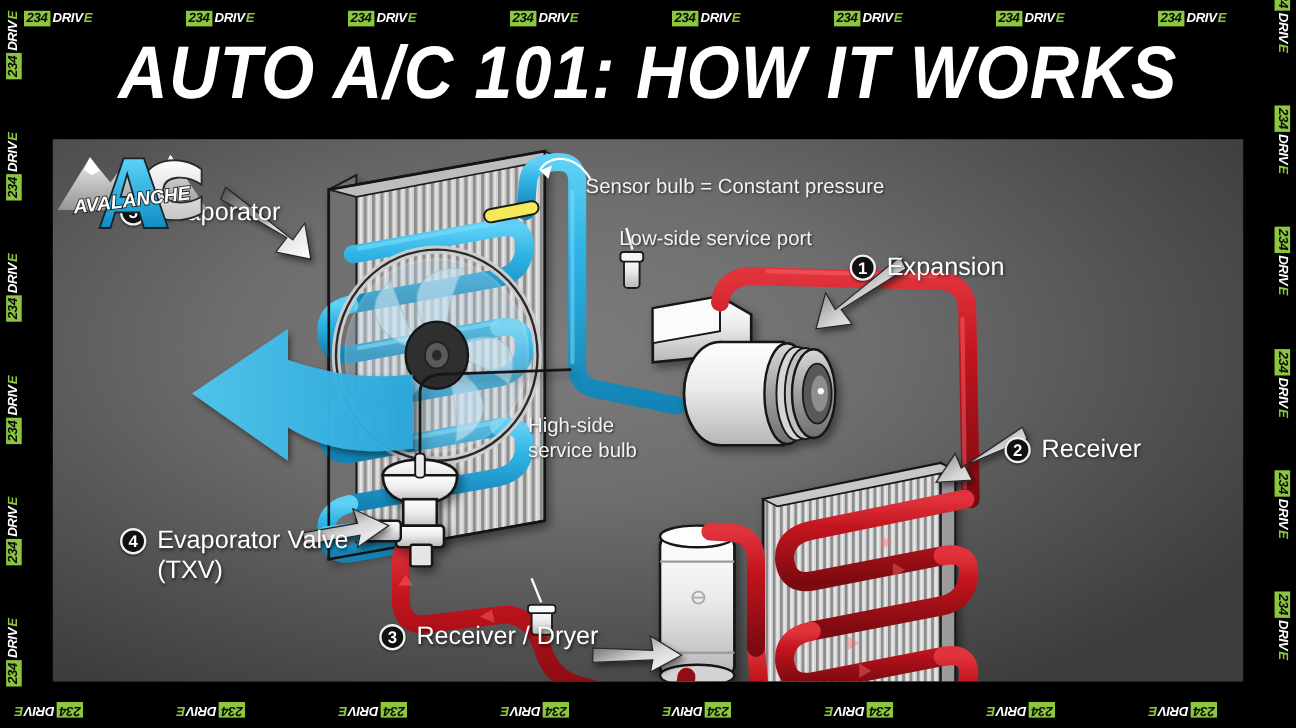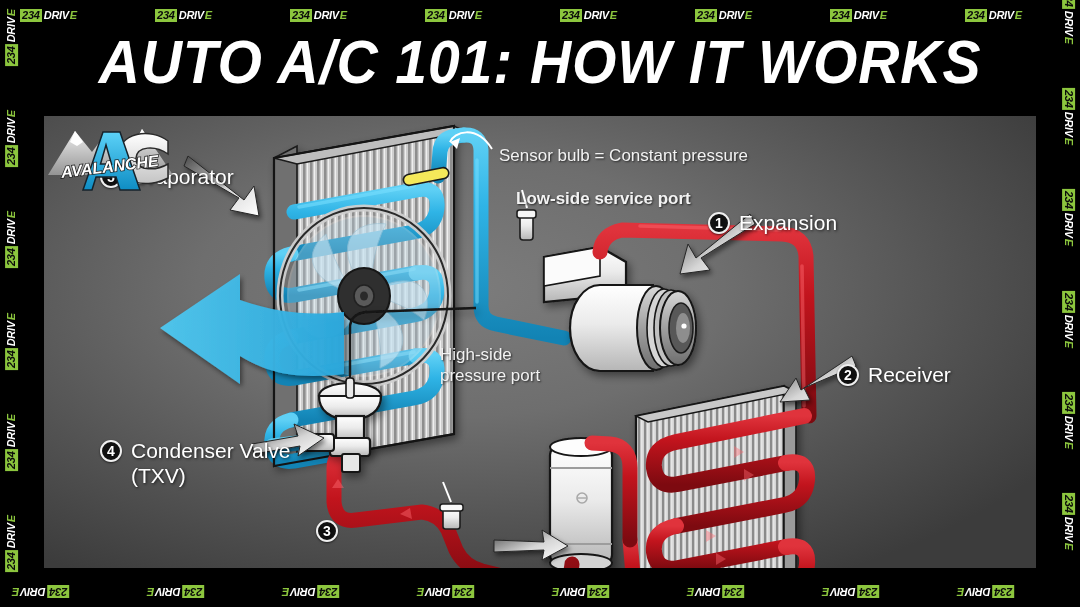--- a/index.html
+++ b/index.html
@@ -323,48 +323,49 @@
         <polygon points="706,98 652,142 644,128 636,158 666,154 657,142 711,108"></polygon>
 
         <polygon points="812,250 760,272 766,284 736,286 752,262 757,274 808,240"></polygon>
 
         <polygon points="450,424 500,426 498,414 524,430 498,444 500,434 450,436"></polygon>
 
         <polygon points="208,328 254,320 250,308 280,322 254,340 256,330 210,338"></polygon>
       </g>
     </svg>
 
-    <div class="lbl" style="left:455px; top:29px;text-align:right;">Sensor bulb = Constant pressure</div>
-    <div class="lbl" style="left:472px; top:72px;font-weight:bold;">Low-side service port</div>
+    <div class="lbl" style="left:444px; top:29px;text-align:right;">Sensor bulb = Constant pressure</div>
+    <div class="lbl" style="left:472px; top:72px;">Low-side service port</div>
     <div class="lbl" style="left:396px; top:228px;">High-side
-pressure port</div>
+service bulb</div>
 
     <div class="numlbl" style="left:56px; top:48px;">
       <span class="bullet">5</span>
       <span>Evaporator</span>
     </div>
 
     <div class="numlbl" style="left:664px; top:94px;">
       <span class="bullet">1</span>
       <span>Expansion</span>
     </div>
 
     <div class="numlbl" style="left:793px; top:246px;">
       <span class="bullet">2</span>
       <span>Receiver</span>
     </div>
 
     <div class="numlbl" style="left:56px; top:322px;">
       <span class="bullet">4</span>
-      <span>Condenser Valve
+      <span>Evaporator Valve
 (TXV)</span>
     </div>
 
     <div class="numlbl" style="left:272px; top:402px;">
       <span class="bullet">3</span>
+      <span>Receiver / Dryer</span>
     </div>
 
     <svg id="logo" viewBox="0 0 264 164">
       <defs>
         <linearGradient id="mtn" x1="0" y1="0" x2="0" y2="1">
           <stop offset="0%" stop-color="#ffffff"></stop>
           <stop offset="100%" stop-color="#9a9a9a"></stop>
         </linearGradient>
         <linearGradient id="blueA" x1="0" y1="0" x2="0" y2="1">
           <stop offset="0%" stop-color="#5cd2f8"></stop>

